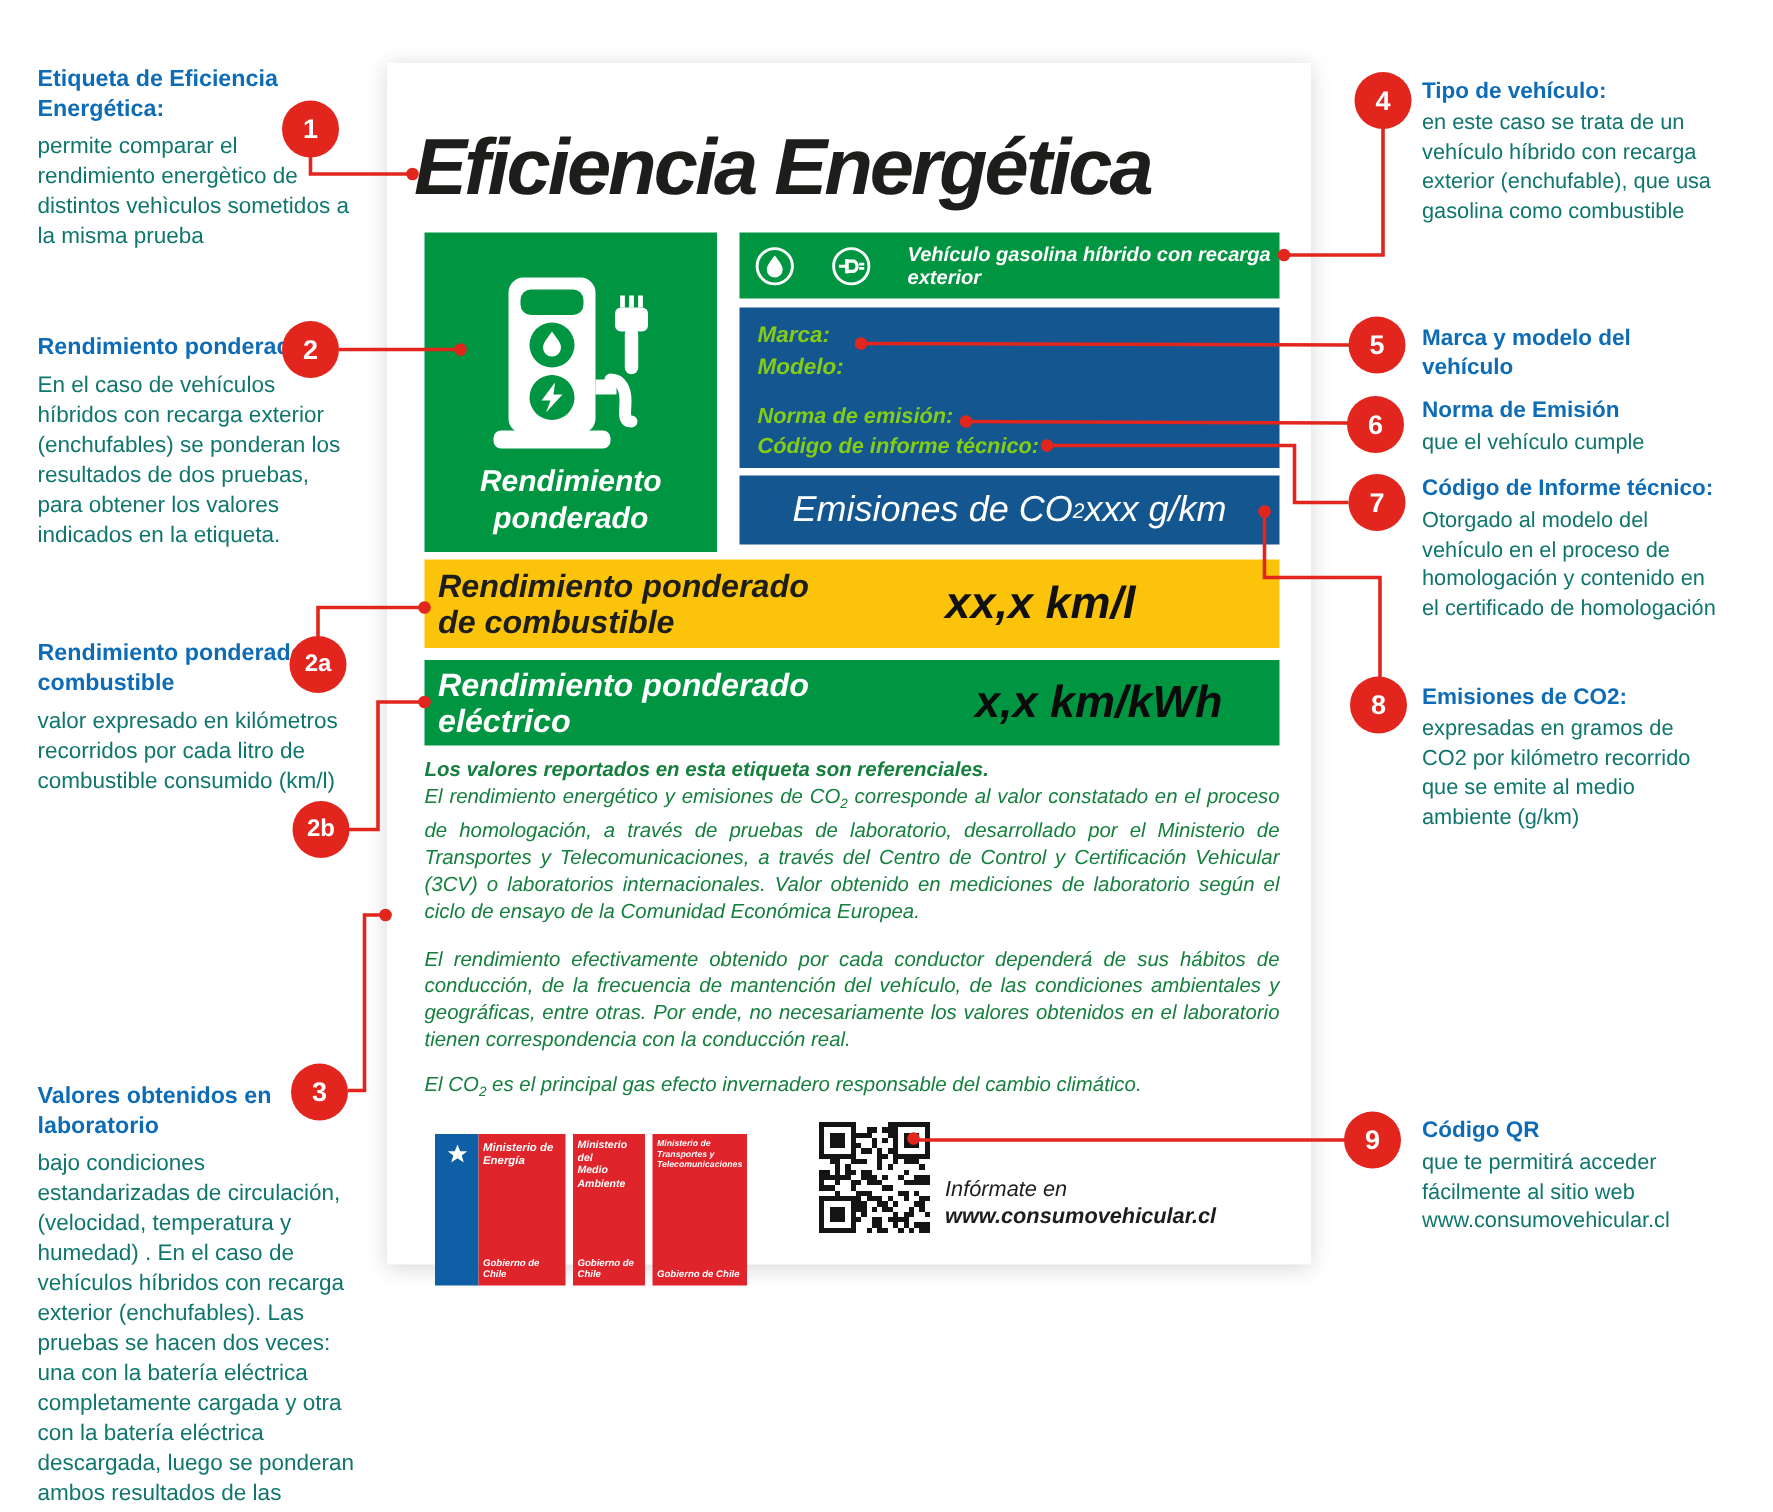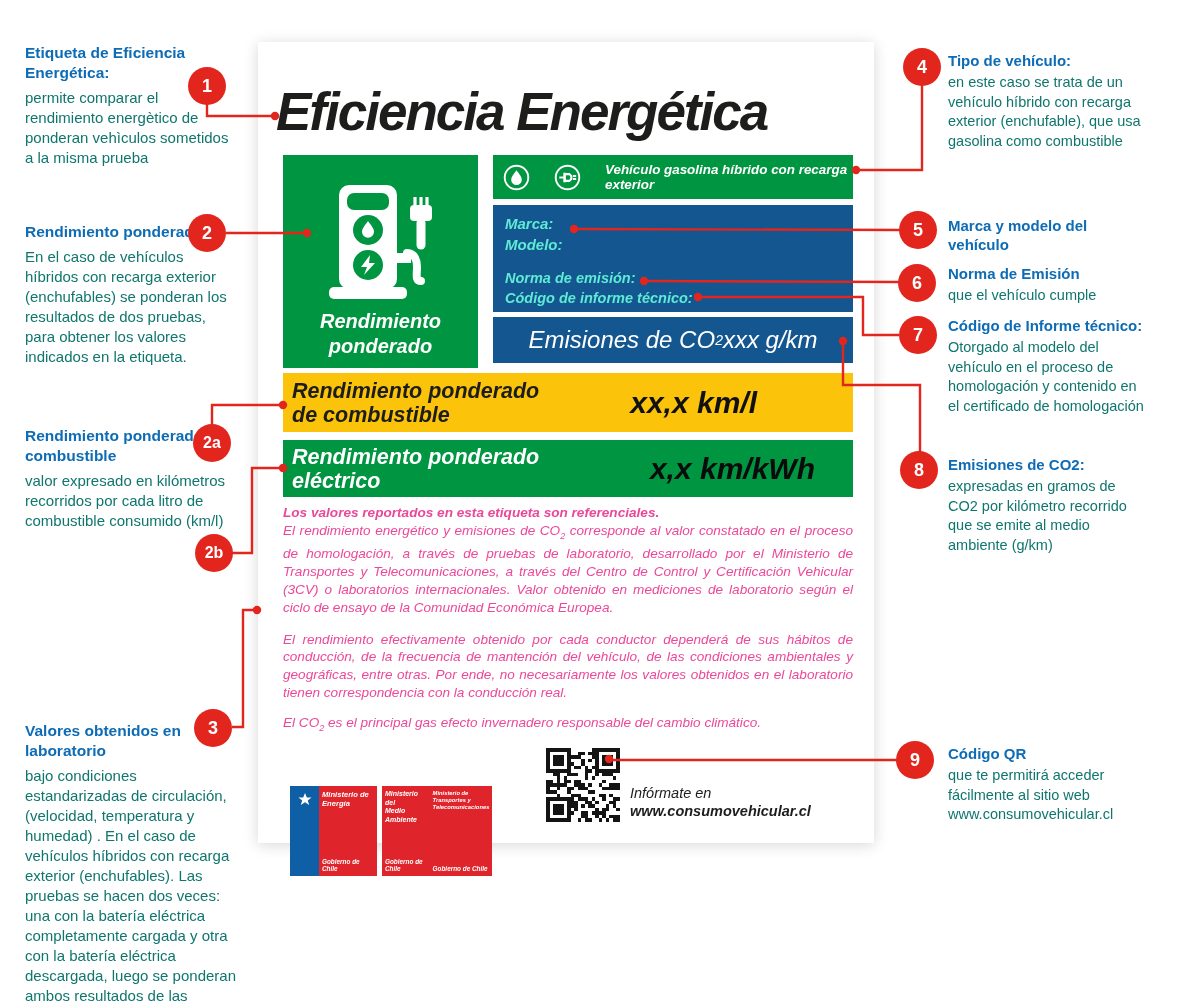--- a/index.html
+++ b/index.html
@@ -30,45 +30,45 @@
   .greenbg{background:#009540;}
   #type-banner{position:absolute;left:235px;top:113px;width:360px;height:44px;display:flex;
         align-items:center;padding-left:10px;box-sizing:border-box;gap:24px;}
   #type-banner .ic{width:27px;height:27px;flex:0 0 auto;}
   #type-banner .txt{color:#fff;font-weight:bold;font-size:13.4px;line-height:15px;}
   #green-box{position:absolute;left:25px;top:113px;width:195px;height:213px;}
   #green-box .pump{position:absolute;left:50%;top:26px;transform:translateX(-50%);}
   #green-box .cap{position:absolute;left:0;bottom:9px;width:100%;text-align:center;color:#fff;
         font-weight:bold;font-size:20px;line-height:25px;white-space:pre-line;}
   #info-box{position:absolute;left:235px;top:163px;width:360px;height:107px;background:#14568f;
-        color:#5eead4;font-weight:bold;font-size:15px;box-sizing:border-box;padding:8px 12px;}
+        color:#84cc16;font-weight:bold;font-size:15px;box-sizing:border-box;padding:8px 12px;}
   #info-box .row{line-height:21px;}
   #info-box .row2{line-height:20px;font-size:14.5px;}
   #info-box .gap{height:13px;}
   #co2-box{position:absolute;left:235px;top:275px;width:360px;height:46px;background:#14568f;
         color:#fff;display:flex;align-items:center;justify-content:center;font-size:24px;}
   #co2-box sub{font-size:14px;}
   .bigbar{position:absolute;left:25px;width:570px;display:flex;align-items:center;
         box-sizing:border-box;padding:0 0 0 9px;}
   #fuel-bar{top:331px;height:59px;background:#fcc30b;}
   #fuel-bar .lbl{color:#1d1d1b;}
   #fuel-bar .val{color:#111;margin-left:auto;margin-right:96px;}
   #elec-bar{top:398px;height:57px;}
   #elec-bar .lbl{color:#fff;}
   #elec-bar .val{color:#0b0b0b;margin-left:auto;margin-right:38px;}
   .bigbar .lbl{font-weight:bold;font-size:21.5px;line-height:24px;white-space:pre-line;}
   .bigbar .val{font-weight:bold;font-size:30px;white-space:nowrap;}
-  #body-text{position:absolute;left:25px;top:462px;width:570px;color:#ec4899;
+  #body-text{position:absolute;left:25px;top:462px;width:570px;color:#15803d;
         font-size:13.6px;line-height:17.8px;text-align:justify;}
   #body-text .lead{font-weight:bold;text-align:left;}
   #body-text .p2{margin-top:14px;}
   #body-text .p3{margin-top:12px;}
   #body-text sub{font-size:9px;}
   
-  .logo{position:absolute;top:744px;height:90px;display:flex;justify-content:center;}
+  .logo{position:absolute;top:714px;height:101px;display:flex;}
   .logo .red{background:#e0242b;color:#fff;display:flex;flex-direction:column;
         justify-content:space-between;box-sizing:border-box;padding:4px 3px;flex:1;}
   .logo .min{font-weight:bold;white-space:pre-line;}
   .logo .gob{font-weight:bold;font-size:6.4px;}
   #logo-1{left:32px;width:87px;}
   #logo-1 .blue{background:#0f5fa6;width:29px;display:flex;justify-content:center;padding-top:6px;}
   #logo-1 .min{font-size:7.6px;line-height:9px;}
   #logo-2{left:124px;width:48px;}
   #logo-2 .min{font-size:7px;line-height:8.5px;}
   #logo-3{left:177px;width:52px;}
@@ -118,21 +118,21 @@
   <div class="bubble" style="left:194px;top:709px">3</div>
   <div class="bubble" style="left:903px;top:48px">4</div>
   <div class="bubble" style="left:899px;top:211px">5</div>
   <div class="bubble" style="left:898px;top:264px">6</div>
   <div class="bubble" style="left:899px;top:316px">7</div>
   <div class="bubble" style="left:900px;top:451px">8</div>
   <div class="bubble" style="left:896px;top:741px">9</div>
 
   <div class="ann ann-left" style="top:43px">
     <div class="ann-h">Etiqueta de Eficiencia Energética:</div>
-    <div class="ann-b">permite comparar el rendimiento energètico de ponderan vehìculos sometidos a la misma prueba</div>
+    <div class="ann-b">permite comparar el rendimiento energètico de distintos vehìculos sometidos a la misma prueba</div>
   </div>
   <div class="ann ann-left" style="top:222px">
     <div class="ann-h">Rendimiento ponderado</div>
     <div class="ann-b"> En el caso de vehículos híbridos con recarga exterior (enchufables) se ponderan los resultados de dos pruebas, para obtener los valores indicados en la etiqueta.</div>
   </div>
   <div class="ann ann-left" style="top:426px">
     <div class="ann-h">Rendimiento ponderado de combustible</div>
     <div class="ann-b">valor expresado en kilómetros recorridos por cada litro de combustible consumido (km/l)</div>
   </div>
   <div class="ann ann-left" style="top:721px">

